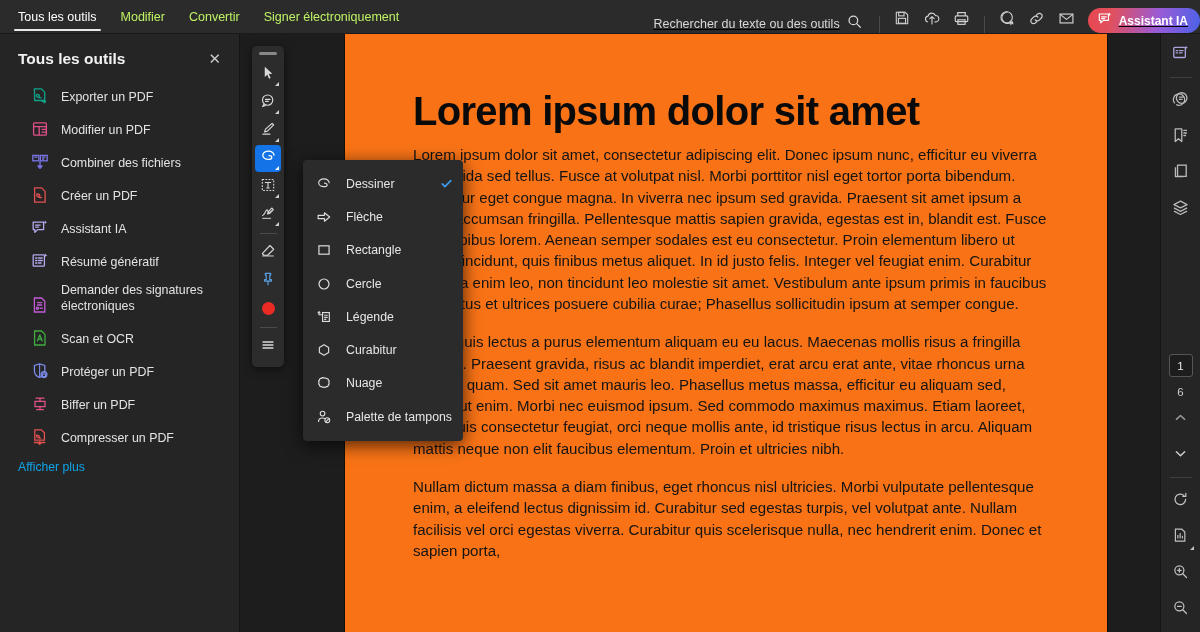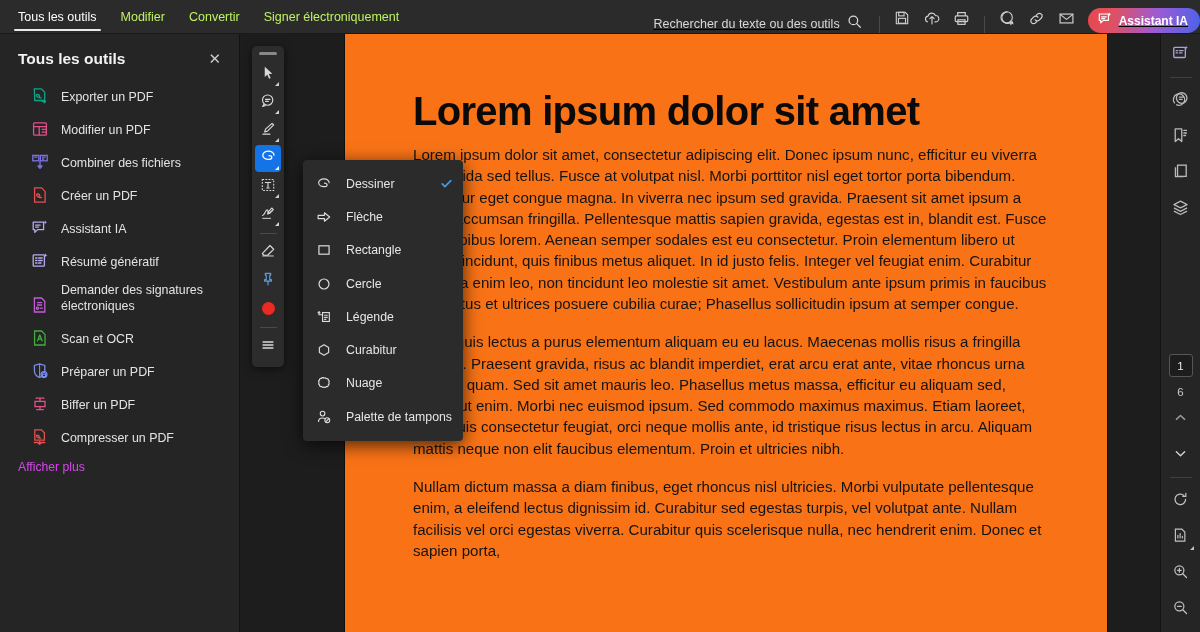--- a/index.html
+++ b/index.html
@@ -63,21 +63,21 @@
   .sb-list { padding:0 0 0 0; }
   .sb-item {
     display:flex; align-items:flex-end; gap:12px;
     padding:6px 12px 6px 22px; min-height:33px;
     cursor:pointer;
     margin-left:8px;
   }
   .sb-item .lbl { font-size:12.4px; color:#e3e3e3; line-height:1.3; }
   .sb-ico { width:19px; height:19px; flex:0 0 19px; display:flex; align-items:center; justify-content:center; }
   .sb-more {
-    font-size:12.2px; color:#d946ef; cursor:pointer; padding:8px 0 0 18px; display:inline-block;
+    font-size:12.2px; color:#0ea5e9; cursor:pointer; padding:8px 0 0 18px; display:inline-block;
   }
 
   
   .docarea {
     position:absolute; top:34px; left:240px; width:920px; height:598px;
     background:#1d1d1d; overflow:hidden;
   }
   .page {
     position:absolute; top:0; left:105px; width:762px; height:598px;
     background:#f97316;
@@ -343,21 +343,21 @@
       <div class="sb-item">
         <span class="sb-ico">
           <svg width="18" height="18" viewBox="0 0 18 18" fill="none" stroke="#7b8be8" stroke-width="1.3">
               <path d="M8.6 1.9 3.4 3.5v5c0 3.4 2.6 6.1 5.2 7 2.6-.9 5.2-3.6 5.2-7v-5z"></path>
               <path d="M8.6 1.9v13.6" stroke-width="1.1"></path>
               <circle cx="13" cy="12.6" r="2.9" fill="#252525"></circle>
               <path d="M11.7 12.3v-.8a1.3 1.3 0 0 1 2.6 0v.8" stroke-width="1.05"></path>
               <rect x="11.5" y="12.2" width="3" height="2.4" rx=".4" stroke-width="1.05"></rect>
             </svg>
         </span>
-        <span class="lbl">Préparer un PDF</span>
+        <span class="lbl">Protéger un PDF</span>
       </div>
 
       <div class="sb-item">
         <span class="sb-ico">
           <svg width="18" height="18" viewBox="0 0 18 18" fill="none" stroke="#e0508a" stroke-width="1.3">
               <path d="M5 3.2h8M9 3.2v3.1" stroke-linecap="round"></path>
               <rect x="4" y="6.4" width="10" height="5.2"></rect>
               <path d="M9 11.6v2.8M5.6 14.6h6.8" stroke-linecap="round"></path>
             </svg>
         </span>

